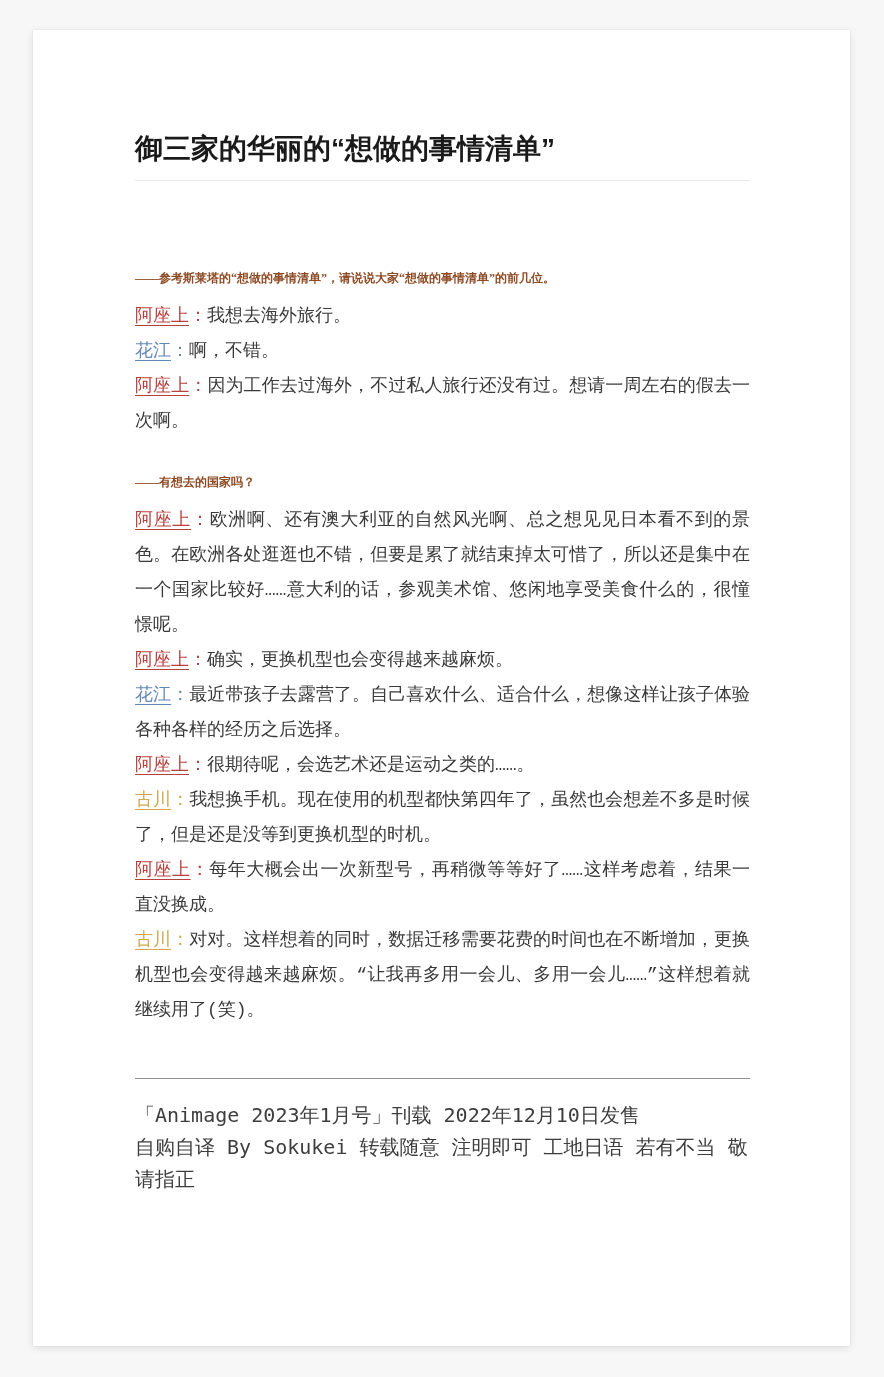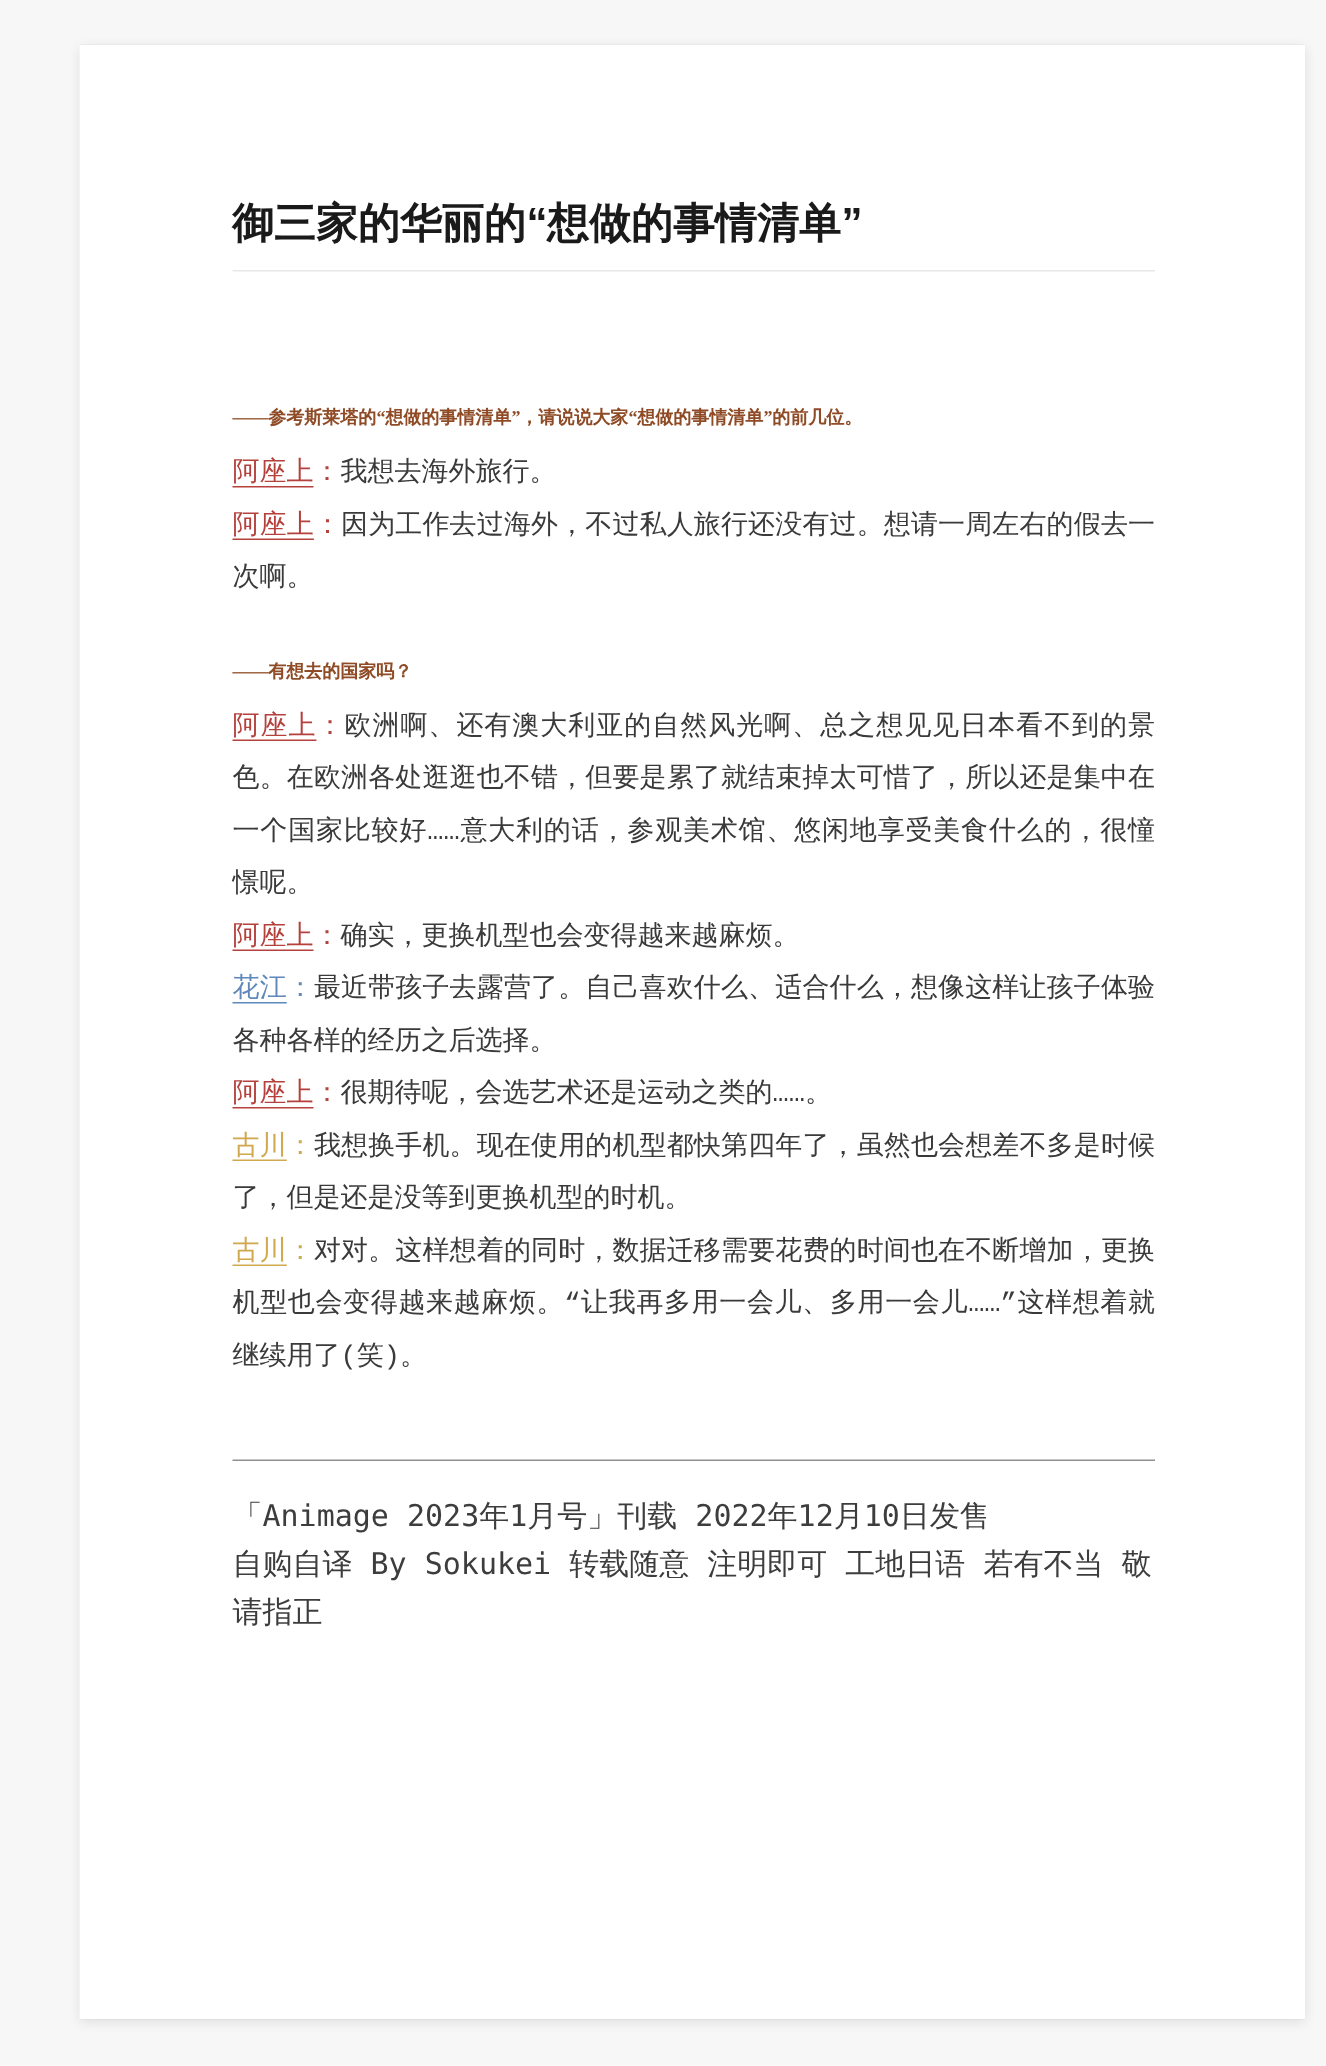--- a/index.html
+++ b/index.html
@@ -2,21 +2,21 @@
 <html><head>
 <meta charset="utf-8">
 <style>
   html, body {
     margin: 0;
     padding: 0;
     background: #f7f7f7;
     width: 884px;
     font-family: "Liberation Serif", serif;
   }
-  .page-wrap { width: 744px; height: 1377px; position: relative; margin-left: 20px; }
+  .page-wrap { width: 744px; height: 1377px; position: relative; }
   .card {
     position: absolute;
     left: 33px;
     top: 30px;
     width: 817px;
     height: 1316px;
     background: #ffffff;
     box-shadow: 0 2px 8px rgba(0,0,0,0.10), 0 0 1px rgba(0,0,0,0.12);
     box-sizing: border-box;
     padding: 100px 100px 0 102px;
@@ -75,29 +75,31 @@
 
 <div class="page-wrap">
   <div class="card">
     <h1 class="article-title">御三家的华丽的“想做的事情清单”</h1>
     <hr class="title-rule">
 
     <div id="sections">
         <div class="section first">
           <p class="question" style="color: rgb(142, 75, 37);">——参考斯莱塔的“想做的事情清单”，请说说大家“想做的事情清单”的前几位。</p>
           <p class="line"><span class="speaker" style="color: rgb(181, 65, 61);">阿座上</span><span style="color: rgb(181, 65, 61);">：</span><span>我想去海外旅行。</span></p>
+          <p class="line"><span class="speaker" style="color: rgb(96, 136, 186);">花江</span><span style="color: rgb(96, 136, 186);">：</span><span>啊，不错。</span></p>
           <p class="line"><span class="speaker" style="color: rgb(181, 65, 61);">阿座上</span><span style="color: rgb(181, 65, 61);">：</span><span>因为工作去过海外，不过私人旅行还没有过。想请一周左右的假去一次啊。</span></p>
         </div>
         <div class="section">
           <p class="question" style="color: rgb(142, 75, 37);">——有想去的国家吗？</p>
           <p class="line"><span class="speaker" style="color: rgb(181, 65, 61);">阿座上</span><span style="color: rgb(181, 65, 61);">：</span><span>欧洲啊、还有澳大利亚的自然风光啊、总之想见见日本看不到的景色。在欧洲各处逛逛也不错，但要是累了就结束掉太可惜了，所以还是集中在一个国家比较好……意大利的话，参观美术馆、悠闲地享受美食什么的，很憧憬呢。</span></p>
           <p class="line"><span class="speaker" style="color: rgb(181, 65, 61);">阿座上</span><span style="color: rgb(181, 65, 61);">：</span><span>确实，更换机型也会变得越来越麻烦。</span></p>
           <p class="line"><span class="speaker" style="color: rgb(96, 136, 186);">花江</span><span style="color: rgb(96, 136, 186);">：</span><span>最近带孩子去露营了。自己喜欢什么、适合什么，想像这样让孩子体验各种各样的经历之后选择。</span></p>
           <p class="line"><span class="speaker" style="color: rgb(181, 65, 61);">阿座上</span><span style="color: rgb(181, 65, 61);">：</span><span>很期待呢，会选艺术还是运动之类的……。</span></p>
           <p class="line"><span class="speaker" style="color: rgb(208, 169, 79);">古川</span><span style="color: rgb(208, 169, 79);">：</span><span>我想换手机。现在使用的机型都快第四年了，虽然也会想差不多是时候了，但是还是没等到更换机型的时机。</span></p>
+          <p class="line"><span class="speaker" style="color: rgb(181, 65, 61);">阿座上</span><span style="color: rgb(181, 65, 61);">：</span><span>每年大概会出一次新型号，再稍微等等好了……这样考虑着，结果一直没换成。</span></p>
           <p class="line"><span class="speaker" style="color: rgb(208, 169, 79);">古川</span><span style="color: rgb(208, 169, 79);">：</span><span>对对。这样想着的同时，数据迁移需要花费的时间也在不断增加，更换机型也会变得越来越麻烦。“让我再多用一会儿、多用一会儿……”这样想着就继续用了(笑)。</span></p>
         </div>
       </div>
 
     <hr class="footer-rule">
     <div class="footer">
       <p>「Animage 2023年1月号」刊载 2022年12月10日发售</p>
       <p>自购自译 By Sokukei 转载随意 注明即可 工地日语 若有不当 敬请指正</p>
     </div>
   </div>

